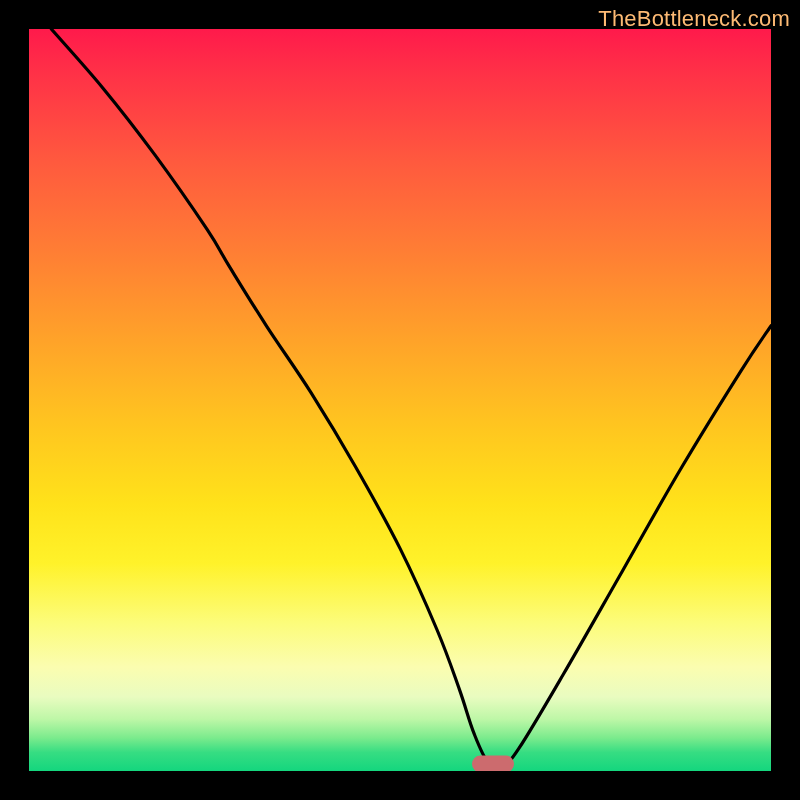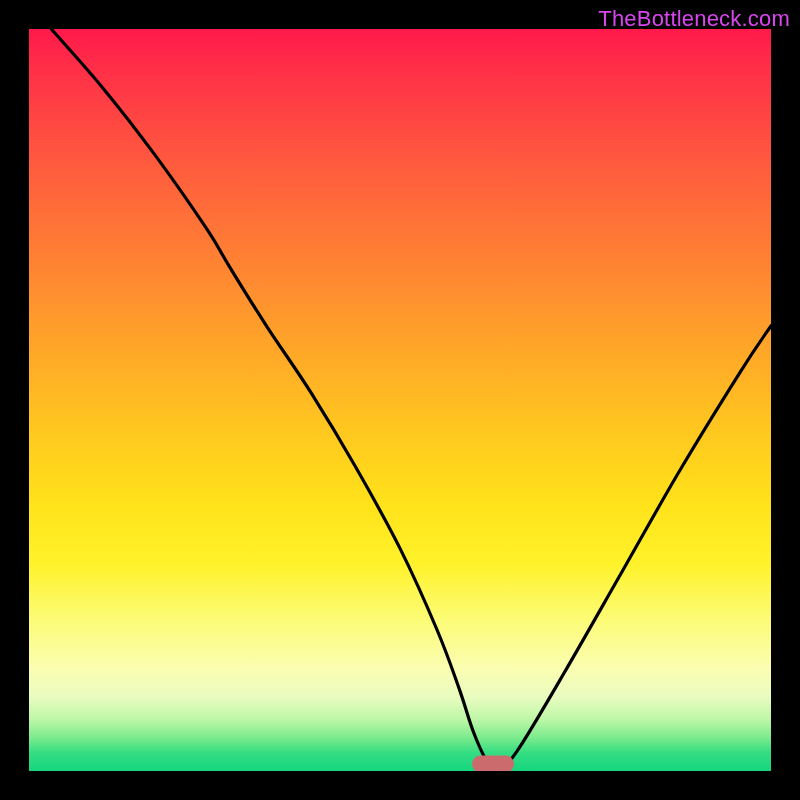--- a/index.html
+++ b/index.html
@@ -14,21 +14,21 @@
   .frame {
     position: relative;
     width: 800px;
     height: 800px;
     background: #000;
   }
   .watermark {
     position: absolute;
     top: 6px;
     right: 10px;
-    color: #d946ef;
+    color: #fdba74;
     font-size: 22px;
     font-weight: 400;
     letter-spacing: 0.2px;
     z-index: 40;
   }
   
   .plot {
     position: absolute;
     left: 29px;
     top: 29px;

